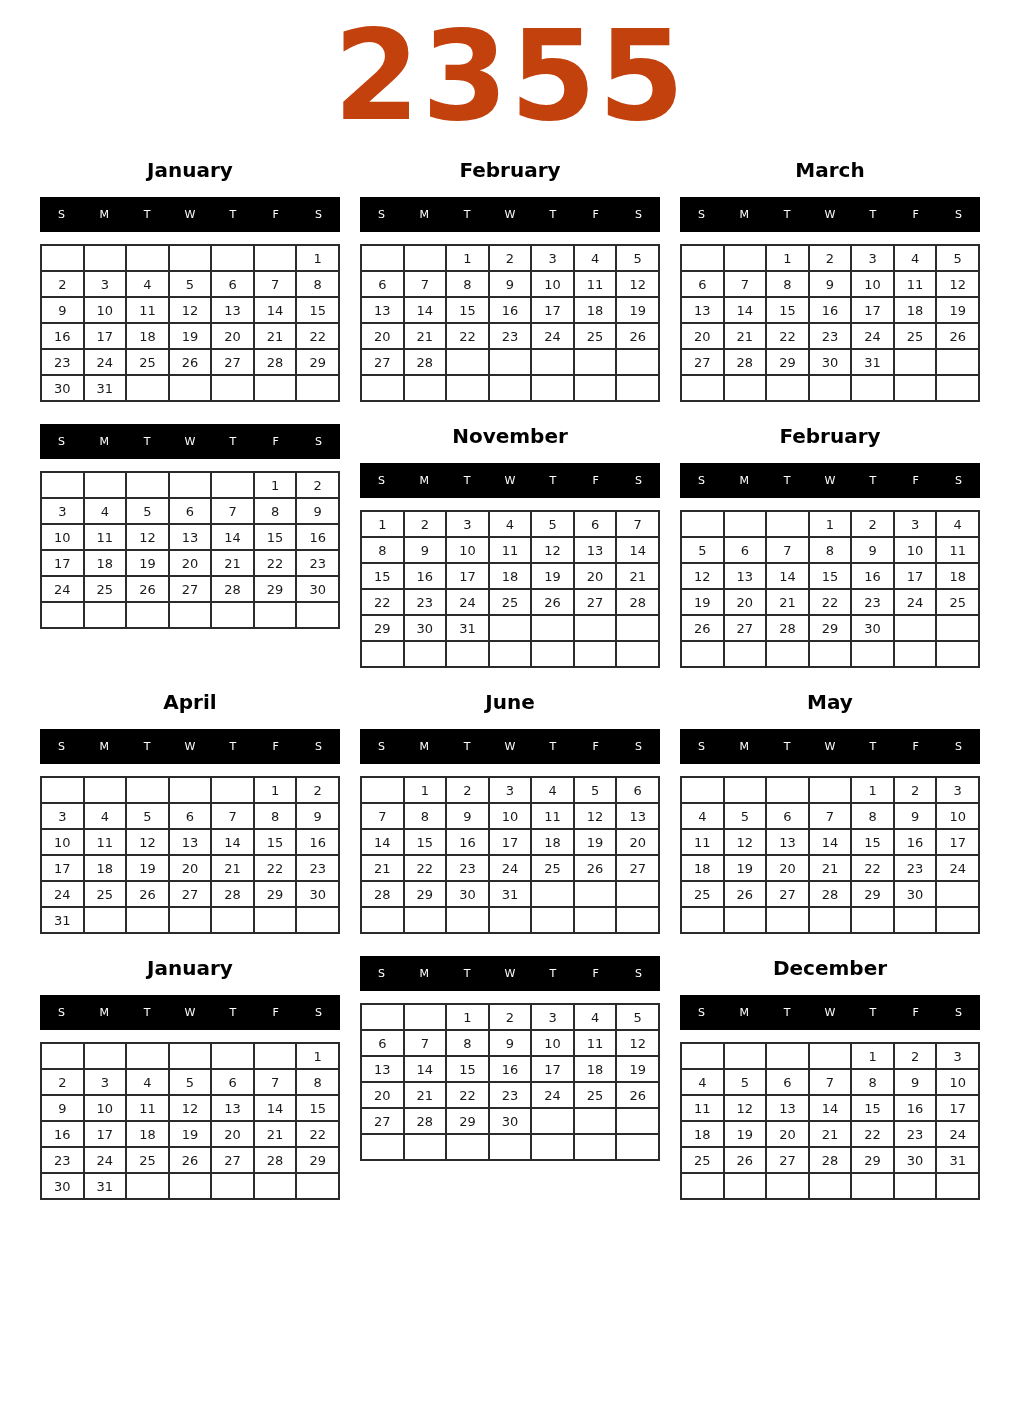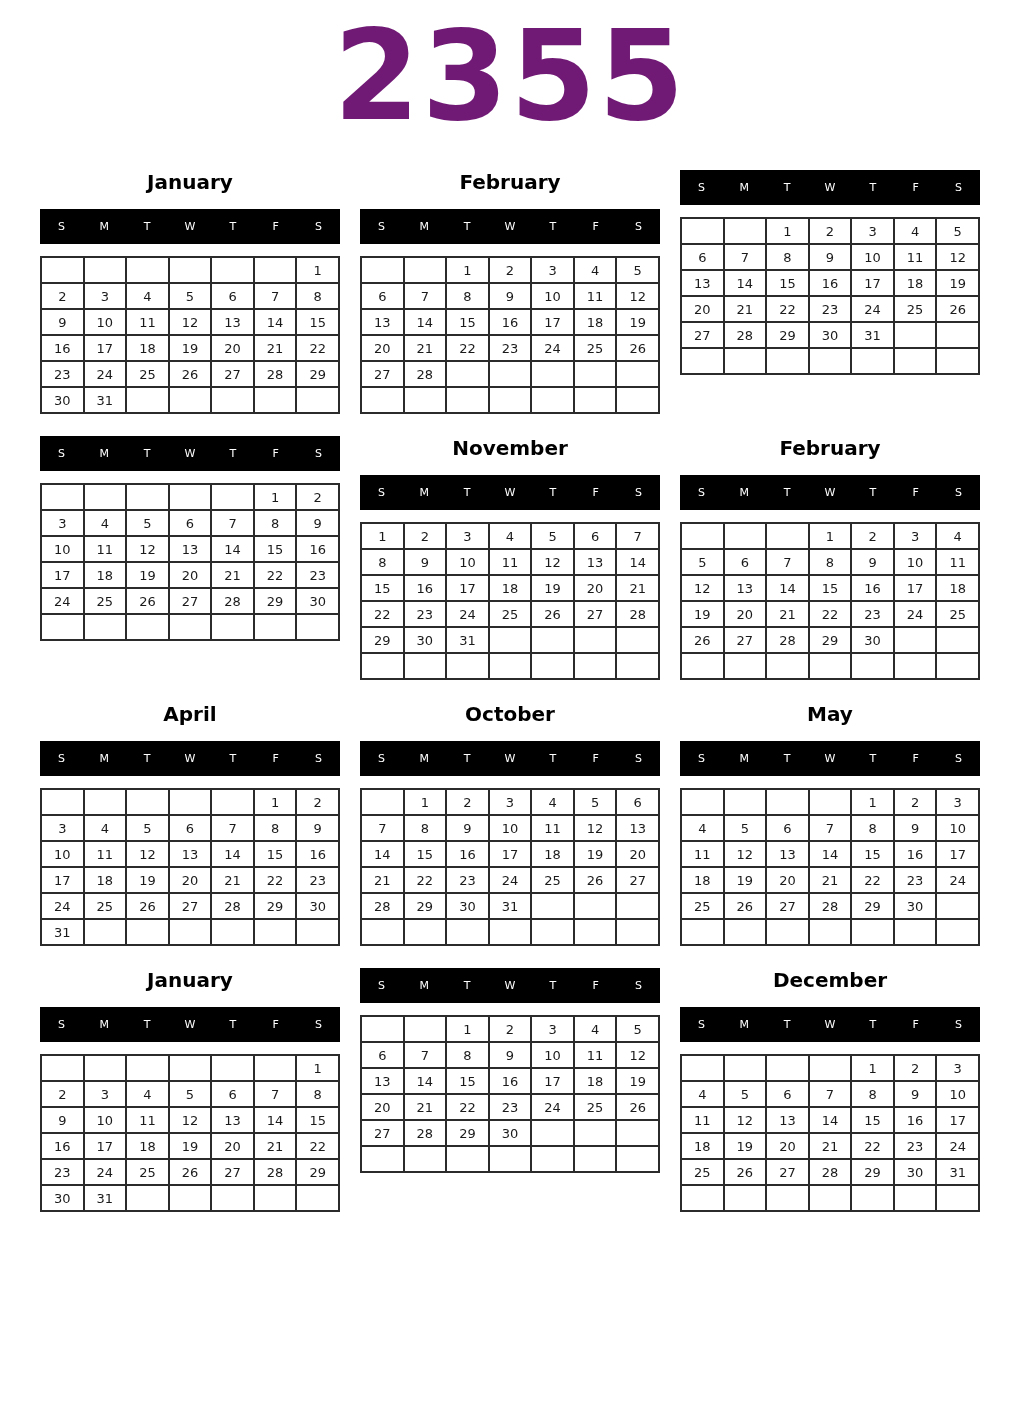--- a/index.html
+++ b/index.html
@@ -15,28 +15,28 @@
     background: #ffffff;
     overflow: hidden;
   }
   .year-title {
     text-align: center;
     font-size: 124px;
     font-weight: bold;
     line-height: 1.0;
     padding-top: 14px;
     letter-spacing: 2px;
-    color: #701a75;
+    color: #c2410c;
   }
   .months-grid {
     display: grid;
     grid-template-columns: repeat(3, 300px);
     column-gap: 20px;
     row-gap: 22px;
-    margin: 32px 40px 0 40px;
+    margin: 20px 40px 0 40px;
   }
   .month { width: 300px; }
   .month-title {
     text-align: center;
     font-size: 20px;
     font-weight: bold;
     height: 24px;
     line-height: 24px;
     margin-bottom: 15px;
     color: #000000;
@@ -213,20 +213,21 @@
               <td></td>
               <td></td>
               <td></td>
               <td></td>
               <td></td>
             </tr>
           </tbody>
         </table>
       </section>
       <section class="month">
+        <h2 class="month-title">March</h2>
         <div class="weekday-header">
           <span class="wd">S</span>
           <span class="wd">M</span>
           <span class="wd">T</span>
           <span class="wd">W</span>
           <span class="wd">T</span>
           <span class="wd">F</span>
           <span class="wd">S</span>
         </div>
         <table class="days-table">
@@ -561,21 +562,21 @@
               <td></td>
               <td></td>
               <td></td>
               <td></td>
               <td></td>
             </tr>
           </tbody>
         </table>
       </section>
       <section class="month">
-        <h2 class="month-title">October</h2>
+        <h2 class="month-title">June</h2>
         <div class="weekday-header">
           <span class="wd">S</span>
           <span class="wd">M</span>
           <span class="wd">T</span>
           <span class="wd">W</span>
           <span class="wd">T</span>
           <span class="wd">F</span>
           <span class="wd">S</span>
         </div>
         <table class="days-table">

